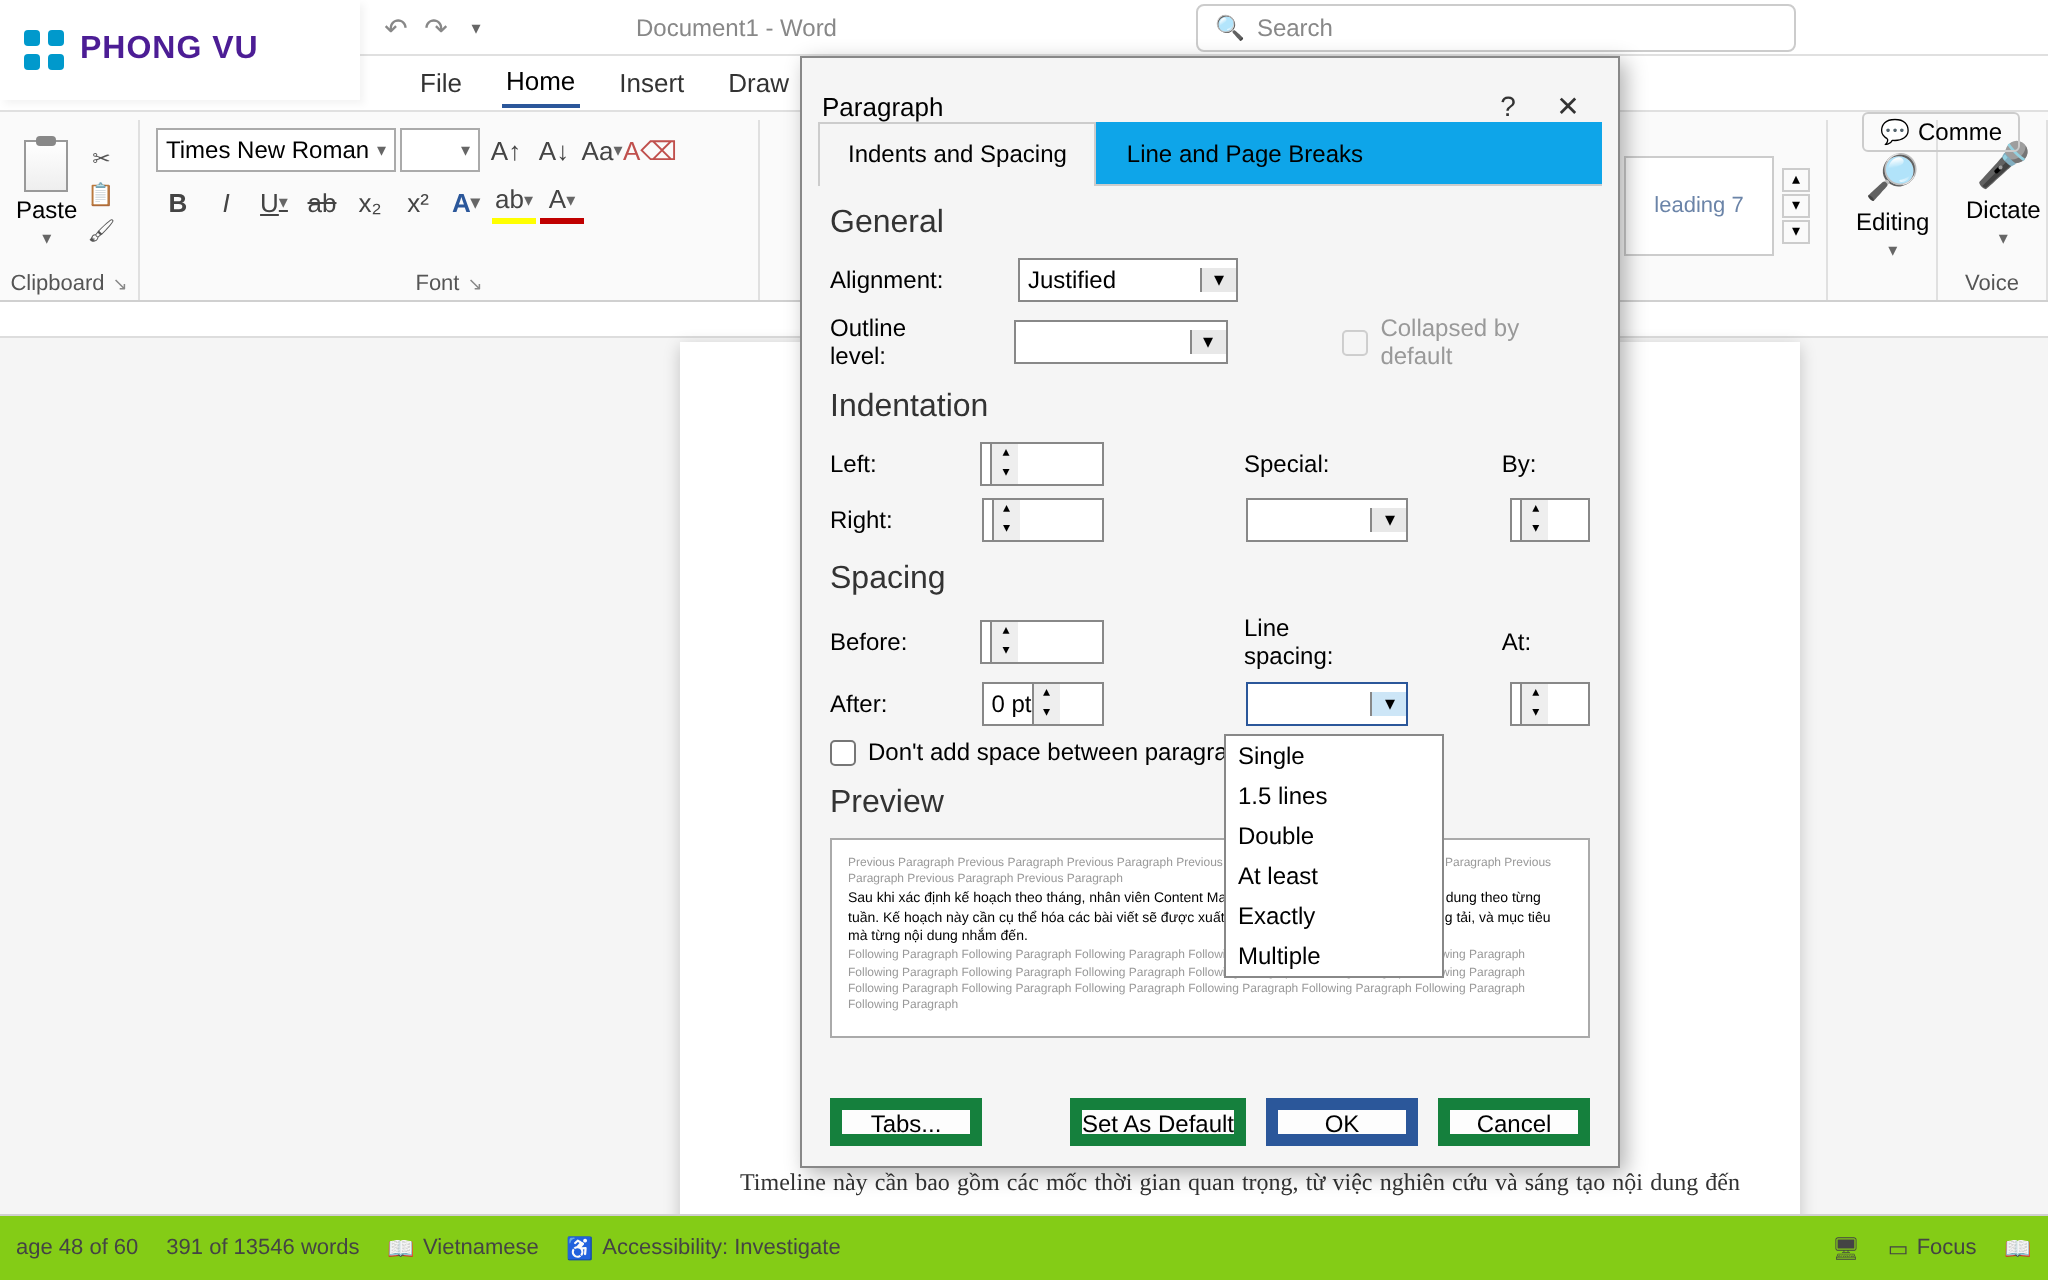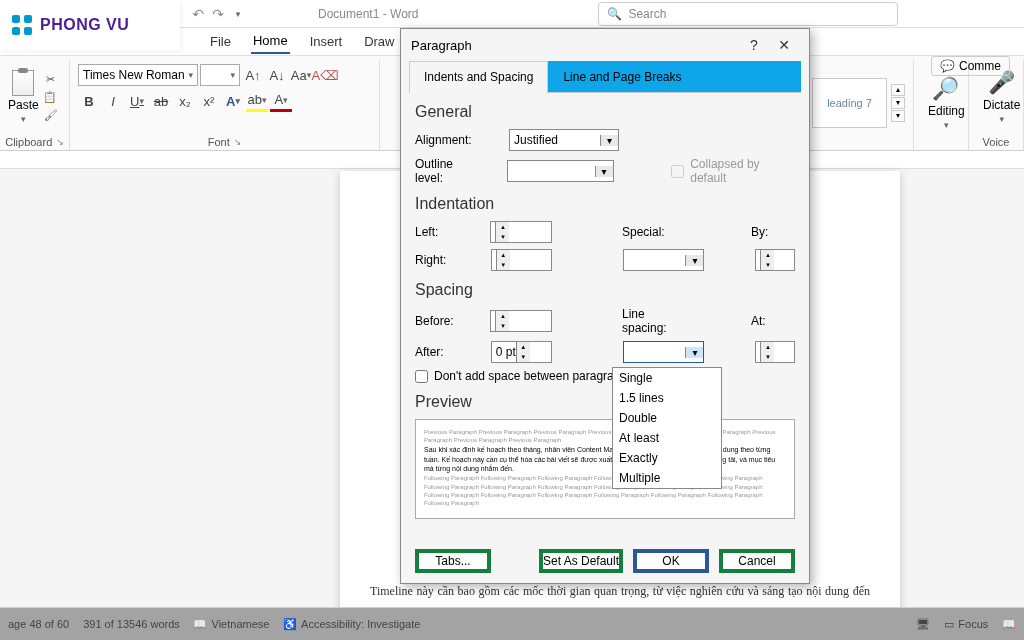--- a/index.html
+++ b/index.html
@@ -50,21 +50,21 @@
 .styles-arrows span { width: 14px; height: 12px; border: 1px solid #ccc; font-size: 8px; text-align: center; }
 
 .big-btn { display: flex; flex-direction: column; align-items: center; gap: 2px; padding: 0 6px; }
 .big-btn-icon { font-size: 22px; }
 
 .docarea { position: relative; height: 472px; background: #f5f5f5; overflow: hidden; }
 .page { position: absolute; left: 340px; top: 20px; width: 560px; height: 600px; background: #fff; box-shadow: 0 2px 8px rgba(0,0,0,0.2); padding: 30px; }
 .page p { font-family: 'Times New Roman', serif; font-size: 12px; color: #333; line-height: 1.8; margin-bottom: 8px; text-align: justify; }
 
 .dialog { position: absolute; left: 400px; top: 28px; width: 410px; background: #f5f5f5; border: 1px solid #888; box-shadow: 3px 3px 10px rgba(0,0,0,0.3); z-index: 100; }
-.dlg-title { height: 32px; display: flex; align-items: center; padding: 0 10px; font-size: 13px; }
+.dlg-title { height: 32px; display: flex; align-items: flex-end; padding: 0 10px; font-size: 13px; }
 .dlg-title .sp { flex: 1; }
 .dlg-title .help, .dlg-title .close { width: 30px; text-align: center; font-size: 14px; color: #333; cursor: pointer; }
 .dlg-tabs { display: flex; border-bottom: 1px solid #ccc; background: #0ea5e9; margin: 0 8px; }
 .dlg-tab { padding: 8px 14px; font-size: 12px; border: 1px solid transparent; border-bottom: none; cursor: pointer; }
 .dlg-tab.active { border-color: #ccc; background: #f5f5f5; margin-bottom: -1px; }
 .dlg-body { padding: 10px 14px; }
 .dlg-section { margin-bottom: 10px; }
 .dlg-section-title { font-size: 16px; color: #333; margin-bottom: 8px; }
 .dlg-row { display: flex; align-items: center; margin-bottom: 6px; gap: 24px; font-size: 12px; }
 .dlg-label { width: 70px; }
@@ -79,24 +79,24 @@
 .chk input { width: 13px; height: 13px; }
 
 .dropdown-open { position: absolute; left: 612px; top: 367px; width: 110px; background: #fff; border: 1px solid #888; z-index: 200; }
 .dropdown-open div { padding: 3px 6px; font-size: 12px; cursor: pointer; }
 
 .preview-box { border: 1px solid #aaa; background: #fff; height: 100px; padding: 8px; font-size: 6px; color: #999; line-height: 1.4; overflow: hidden; }
 .preview-box .dark { color: #000; font-size: 7px; }
 
 .dlg-buttons { display: flex; gap: 10px; padding: 10px 14px; }
 .dlg-buttons .sp { flex: 1; }
-.dlg-btn { min-width: 76px; height: 24px; border: 4px solid #15803d; background: #fdfdfd; font-size: 12px; cursor: pointer; }
+.dlg-btn { min-width: 76px; height: 24px; border: 6px solid #15803d; background: #fdfdfd; font-size: 12px; cursor: pointer; }
 .dlg-btn.primary { border-color: #2b579a; }
 
-.statusbar { position: absolute; bottom: 0; left: 0; right: 0; height: 22px; background: #a3a3a3; border-top: 1px solid #d0d0d0; display: flex; align-items: center; padding: 16px 8px; gap: 14px; font-size: 11px; color: #444; }
+.statusbar { position: absolute; bottom: 0; left: 0; right: 0; height: 22px; background: #84cc16; border-top: 1px solid #d0d0d0; display: flex; align-items: center; padding: 16px 8px; gap: 14px; font-size: 11px; color: #444; }
 .statusbar .sp { flex: 1; }
 .sb-item { display: flex; align-items: center; gap: 4px; }
 
 .ruler { height: 18px; background: #fff; border-bottom: 1px solid #ddd; }
 .carets { font-size: 9px; color: #666; }
 </style>
 </head>
 <body>
 
 <div class="logo-box">

